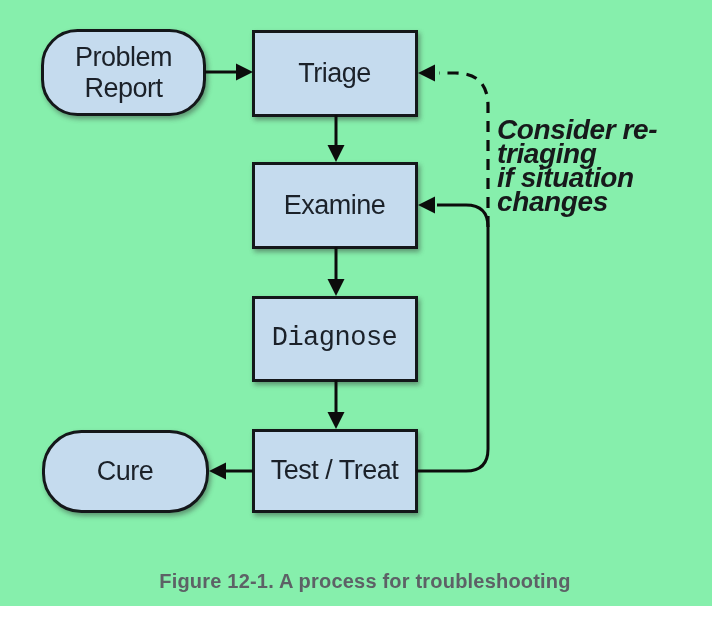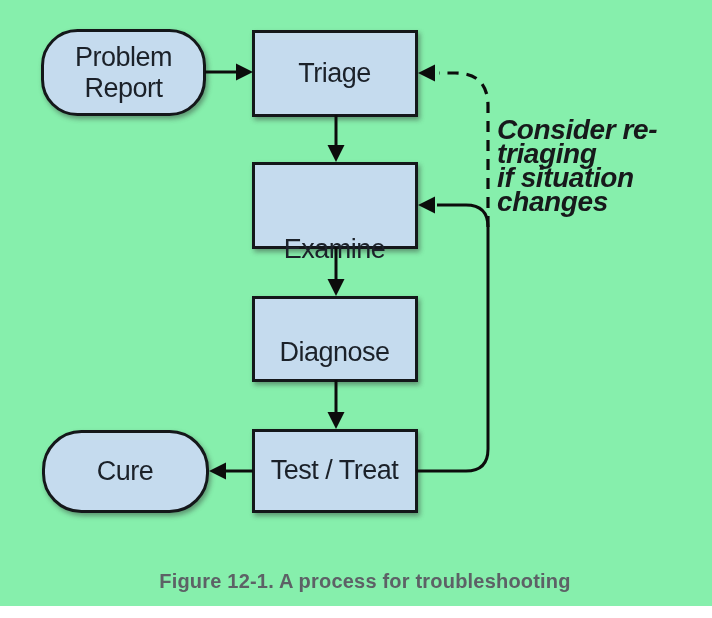--- a/index.html
+++ b/index.html
@@ -90,23 +90,23 @@
     <polygon points="418,205 435,196.5 435,213.5" fill="#0c0c0c"></polygon>
 
     <path d="M488 227 V106 Q488 73 455 73 H439" stroke="#0c0c0c" stroke-width="3.2" fill="none" stroke-dasharray="11 8"></path>
     <polygon points="418,73 435,64.5 435,81.5" fill="#0c0c0c"></polygon>
   </svg>
 
   <div class="node-label" style="left:42px; top:30px; width:163px; height:85px; padding:0 22px; box-sizing:border-box;">Problem Report</div>
 
   <div class="node-label" style="left:253px; top:31px; width:163px; height:84px;">Triage</div>
 
-  <div class="node-label" style="left:253px; top:163px; width:163px; height:84px;margin-top:44px;">Examine</div>
+  <div class="node-label" style="left:253px; top:163px; width:163px; height:84px;">Examine</div>
 
-  <div class="node-label" style="left:253px; top:311px; width:163px; height:83px;">Diagnose</div>
+  <div class="node-label" style="left:253px; top:297px; width:163px; height:83px;font-family:Liberation Mono, monospace;">Diagnose</div>
 
   <div class="node-label" style="left:253px; top:430px; width:163px; height:81px;">Test / Treat</div>
 
   <div class="node-label" style="left:43px; top:431px; width:164px; height:80px;">Cure</div>
 
   <div class="annotation">
     <div>Consider re-triaging</div>
     <div>if situation changes</div>
   </div>
 

